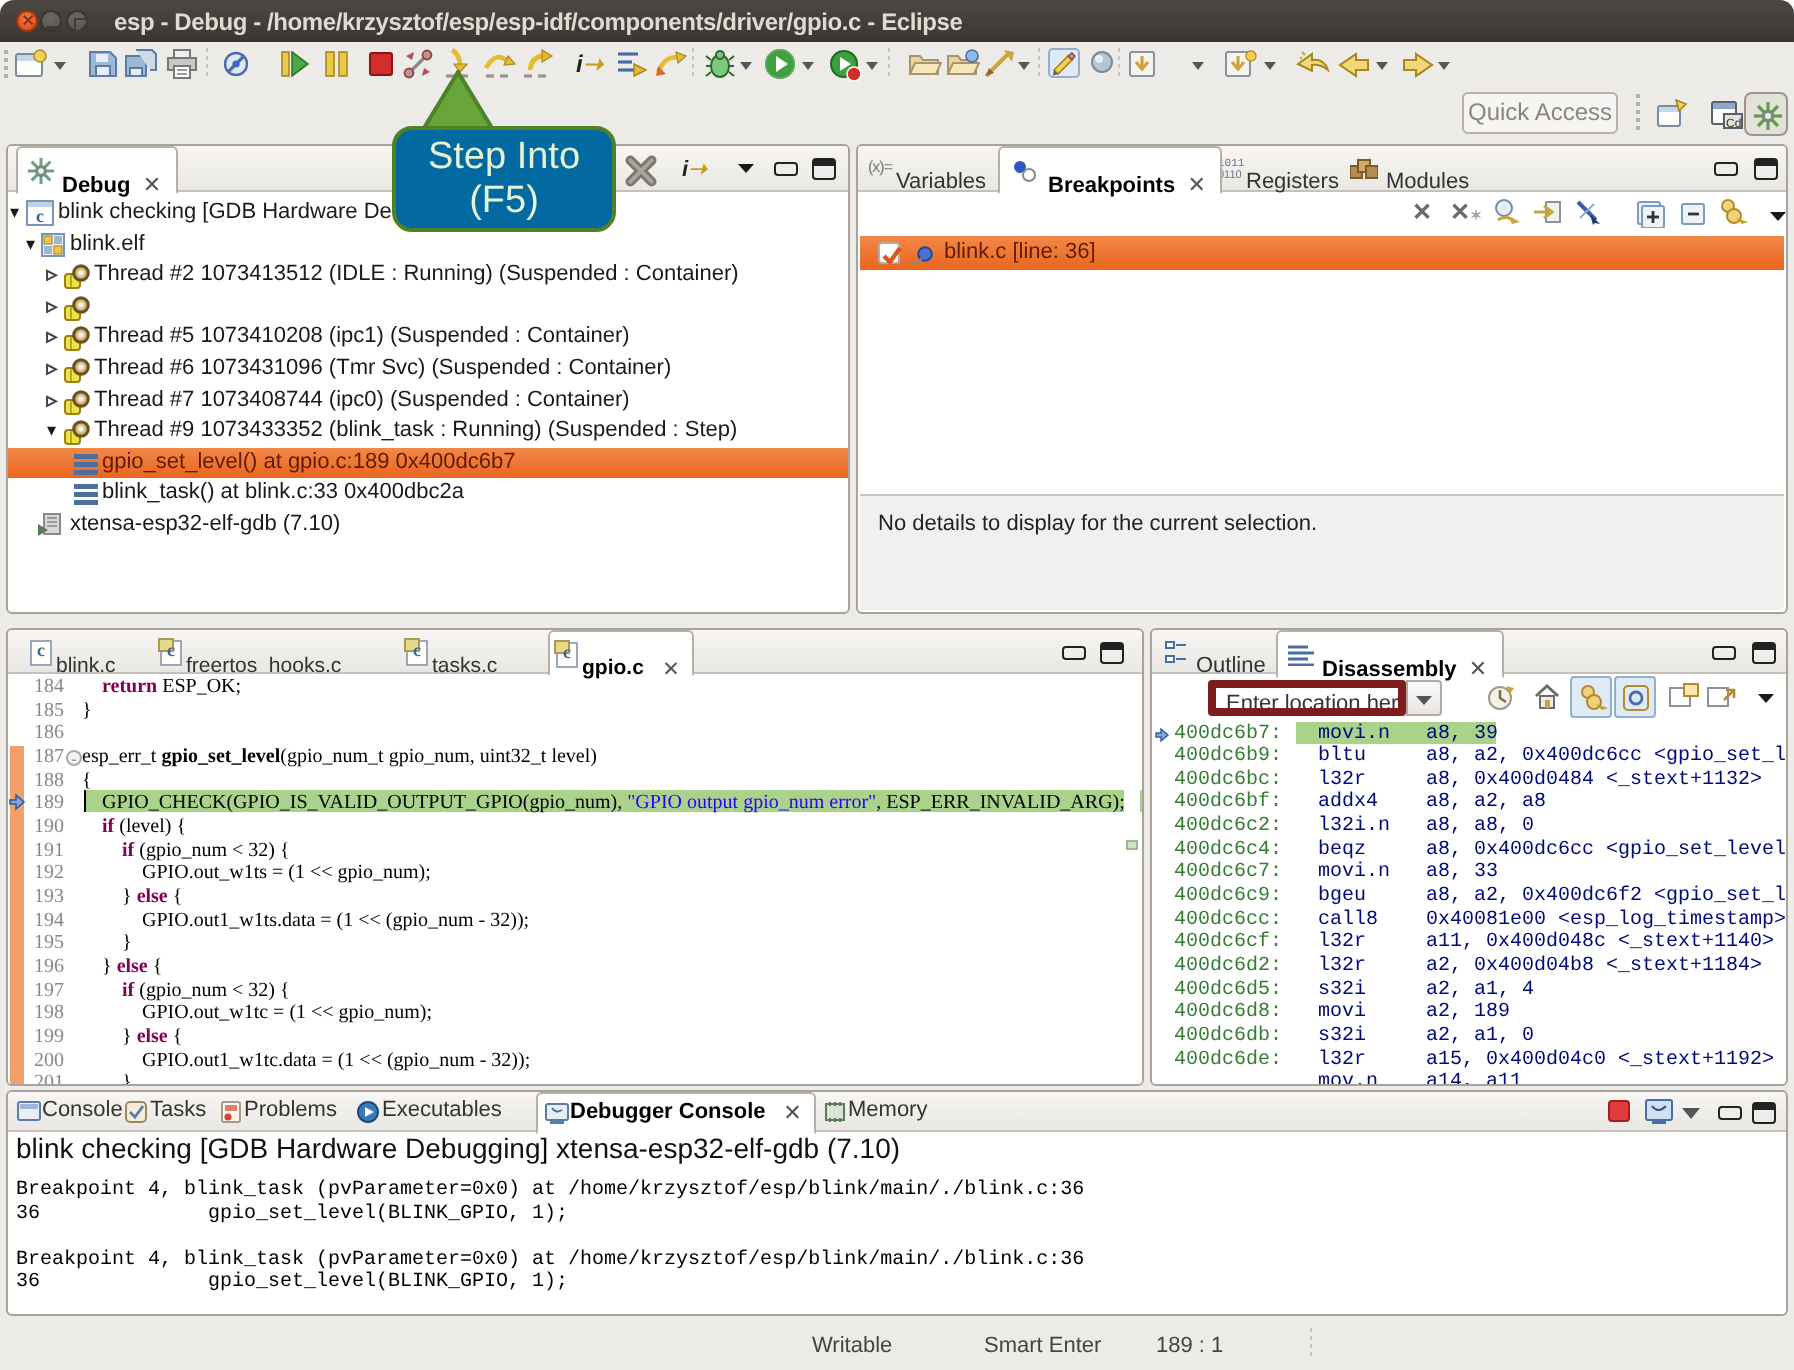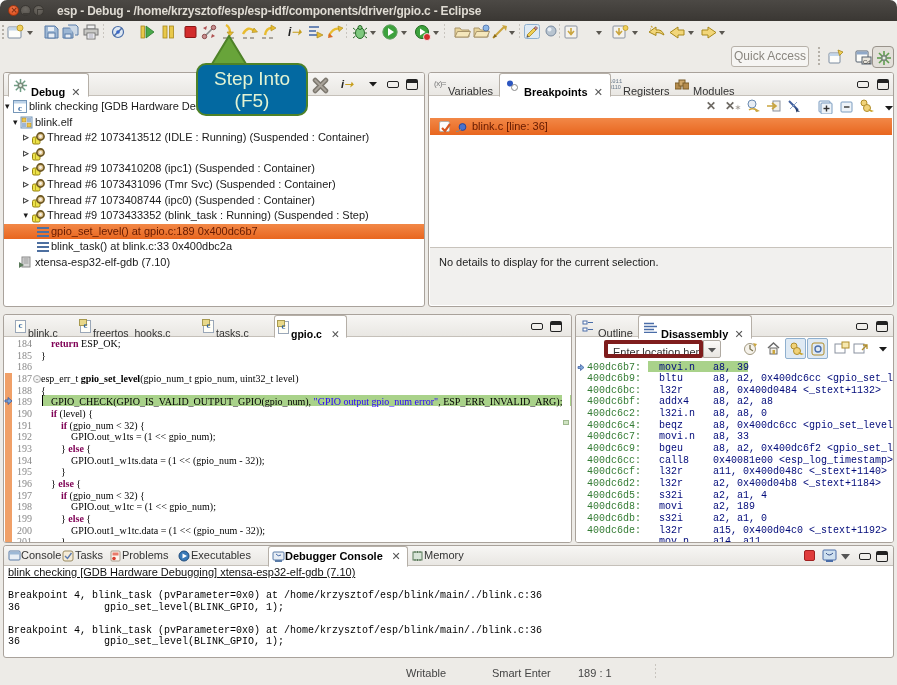--- a/index.html
+++ b/index.html
@@ -325,21 +325,21 @@
           </svg></span>
       </div>
       <div class="trow">
         <span class="tw c" style="left:19.5px">▸</span>
         <span class="ic" style="left:28px;top:2px"><svg width="13" height="13">
             <rect x="0.5" y="5" width="7.5" height="7" rx="1.5" fill="#ece24a" stroke="#97820f" stroke-width="1"></rect>
             <line x1="3.5" y1="5.5" x2="3.5" y2="11.5" stroke="#b8a820" stroke-width="1"></line>
             <circle cx="8.5" cy="4.5" r="3.6" fill="#d9bd85" stroke="#6a5520" stroke-width="1.6"></circle>
             <circle cx="8.5" cy="4.5" r="1.4" fill="#f7f3e8"></circle>
           </svg></span>
-        <span style="position:absolute;left:43px">Thread #9 1073410208 (ipc1) (Suspended : Container)</span>
+        <span style="position:absolute;left:43px">Thread #5 1073410208 (ipc1) (Suspended : Container)</span>
       </div>
       <div class="trow">
         <span class="tw c" style="left:19.5px">▸</span>
         <span class="ic" style="left:28px;top:2px"><svg width="13" height="13">
             <rect x="0.5" y="5" width="7.5" height="7" rx="1.5" fill="#ece24a" stroke="#97820f" stroke-width="1"></rect>
             <line x1="3.5" y1="5.5" x2="3.5" y2="11.5" stroke="#b8a820" stroke-width="1"></line>
             <circle cx="8.5" cy="4.5" r="3.6" fill="#d9bd85" stroke="#6a5520" stroke-width="1.6"></circle>
             <circle cx="8.5" cy="4.5" r="1.4" fill="#f7f3e8"></circle>
           </svg></span>
         <span style="position:absolute;left:43px">Thread #6 1073431096 (Tmr Svc) (Suspended : Container)</span>
@@ -643,21 +643,21 @@
         <rect x="1" y="1" width="13" height="10" fill="#cfe0ef" stroke="#4a6da8" rx="1"></rect>
         <rect x="4" y="11" width="7" height="2" fill="#4a6da8"></rect>
         <path d="M4 4 q3 4 7 0" stroke="#35508a" fill="none"></path>
       </svg>
       <svg style="position:absolute; left:837px; top:8px;" width="10" height="7">
         <polygon points="0,0 9,0 4.5,5.5" fill="#555"></polygon>
       </svg>
       <div class="mm mn" style="left:855px; top:7px;"></div>
       <div class="mm mx" style="left:872px; top:5px;"></div>
     </div>
-    <div style="position:absolute; left:4px; top:20px; font-size:11px; color:#111; white-space:nowrap;text-decoration:underline;">blink checking [GDB Hardware Debugging] xtensa-esp32-elf-gdb (7.10)</div>
+    <div style="position:absolute; left:4px; top:20px; font-size:14px; color:#111; white-space:nowrap;">blink checking [GDB Hardware Debugging] xtensa-esp32-elf-gdb (7.10)</div>
     <pre class="mono" style="position:absolute; left:4px; top:44px; font-size:10px; line-height:11.5px; color:#000;">Breakpoint 4, blink_task (pvParameter=0x0) at /home/krzysztof/esp/blink/main/./blink.c:36
 36              gpio_set_level(BLINK_GPIO, 1);
 
 Breakpoint 4, blink_task (pvParameter=0x0) at /home/krzysztof/esp/blink/main/./blink.c:36
 36              gpio_set_level(BLINK_GPIO, 1);</pre>
   </div>
 
   <div id="statusbar" style="position:absolute; left:0; top:658px; width:897px; height:27px; font-size:11px; color:#444;">
     <span style="position:absolute; left:406px; top:9px;">Writable</span>
     <span style="position:absolute; left:492px; top:9px;">Smart Enter</span>

